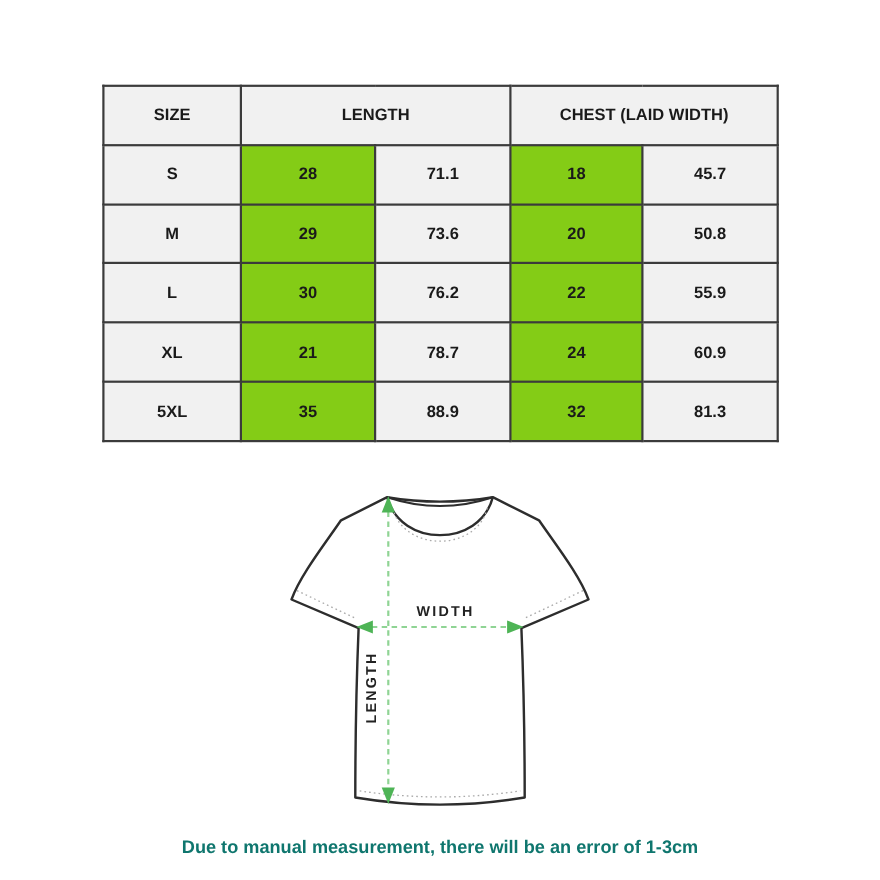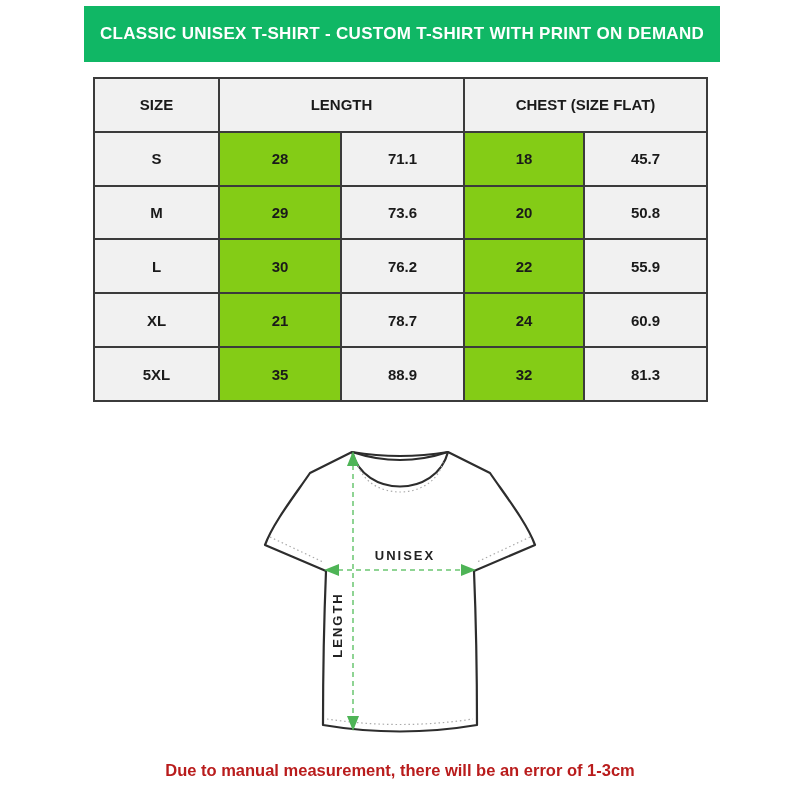--- a/index.html
+++ b/index.html
@@ -34,45 +34,42 @@
     font-size:13px;font-weight:700;letter-spacing:2px;color:#222222;
   }
   .length-label{
     position:absolute;left:290px;top:615px;width:100px;height:20px;text-align:center;
     font-size:13px;font-weight:700;letter-spacing:2px;color:#222222;
     transform:rotate(-90deg);transform-origin:center center;
   }
   
   .note{
     position:absolute;left:0;top:761px;width:800px;text-align:center;
-    font-size:16.5px;font-weight:700;color:#b91c1c;
+    font-size:16.5px;font-weight:700;color:#0f766e;
   }
 </style>
 </head>
 <body>
 
 <div class="page">
 
-  <div class="banner">
-    <span class="banner-title">CLASSIC UNISEX T-SHIRT - CUSTOM T-SHIRT WITH PRINT ON DEMAND</span>
-  </div>
 
   <table class="size-table">
     <colgroup>
       <col style="width:125px">
         <col style="width:122px">
         <col style="width:123px">
         <col style="width:120px">
         <col style="width:123px">
     </colgroup>
     <tbody>
       <tr>
         <th class="shaded">SIZE</th>
         <th class="shaded" colspan="2">LENGTH</th>
-        <th class="shaded" colspan="2">CHEST (SIZE FLAT)</th>
+        <th class="shaded" colspan="2">CHEST (LAID WIDTH)</th>
       </tr>
       <tr>
         <td class="shaded">S</td>
         <td>28</td>
         <td class="shaded">71.1</td>
         <td>18</td>
         <td class="shaded">45.7</td>
       </tr>
       <tr>
         <td class="shaded">M</td>
@@ -127,18 +124,18 @@
         <polygon points="113,291 107,276 119,276" fill="#4eb456"></polygon>
       </g>
 
       <g>
         <line x1="98" y1="130" x2="222" y2="130" stroke="#8fd494" stroke-width="2" stroke-dasharray="5 4"></line>
         <polygon points="84,130 99,124 99,136" fill="#4eb456"></polygon>
         <polygon points="236,130 221,124 221,136" fill="#4eb456"></polygon>
       </g>
     </svg>
   </div>
-  <div class="width-label">UNISEX</div>
+  <div class="width-label">WIDTH</div>
   <div class="length-label">LENGTH</div>
 
   <div class="note">Due to manual measurement, there will be an error of 1-3cm</div>
 
 </div>
 
 </body></html>

